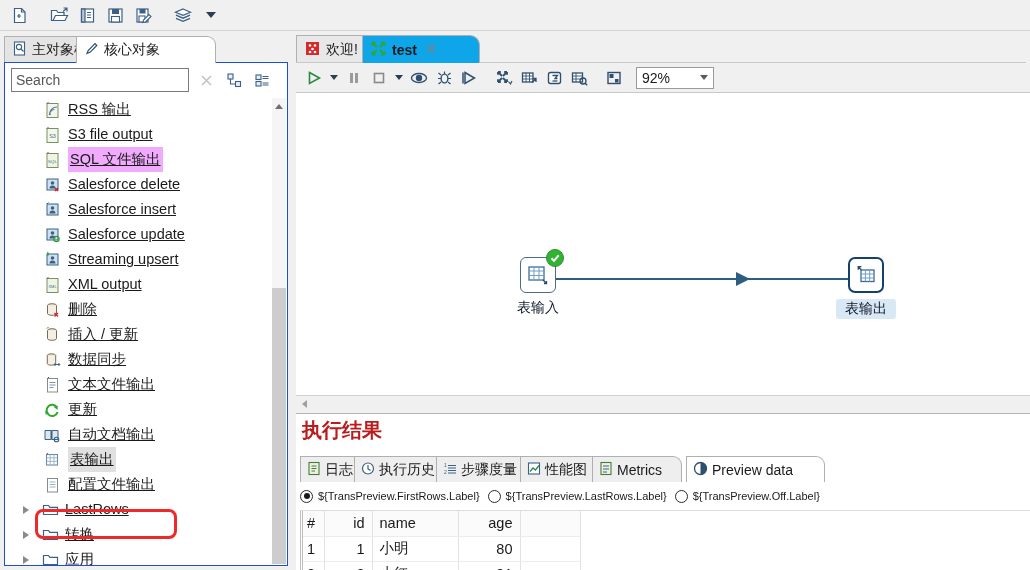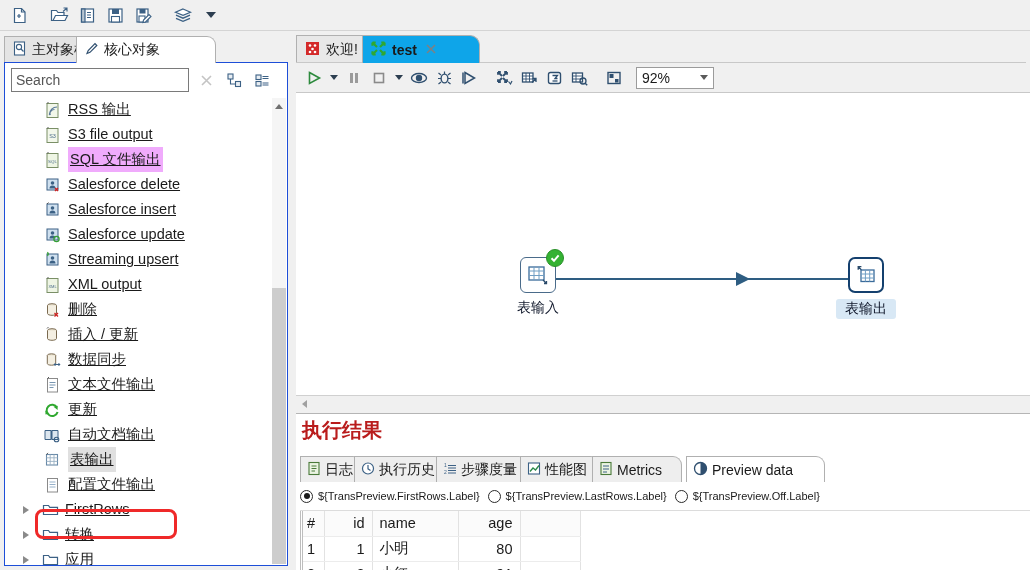--- a/index.html
+++ b/index.html
@@ -535,21 +535,21 @@
 
         <div class="tree-item indent-root">
           <span class="tw">
               <span class="arrow-r"></span>
             </span>
           <span class="tw">
             <svg width="17" height="15" viewBox="0 0 17 15">
                 <path d="M1.5 12.5v-9h5l1.3 1.8h7.7v7.2z" fill="#fff" stroke="#3c6185" stroke-width="1.2"></path>
               </svg>
           </span>
-          <span class="lbl">FirstRows</span>
+          <span class="lbl">LastRows</span>
         </div>
 
         <div class="tree-item indent-root">
           <span class="tw">
               <span class="arrow-r"></span>
             </span>
           <span class="tw">
             <svg width="17" height="15" viewBox="0 0 17 15">
                 <path d="M1.5 12.5v-9h5l1.3 1.8h7.7v7.2z" fill="#fff" stroke="#3c6185" stroke-width="1.2"></path>
               </svg>

